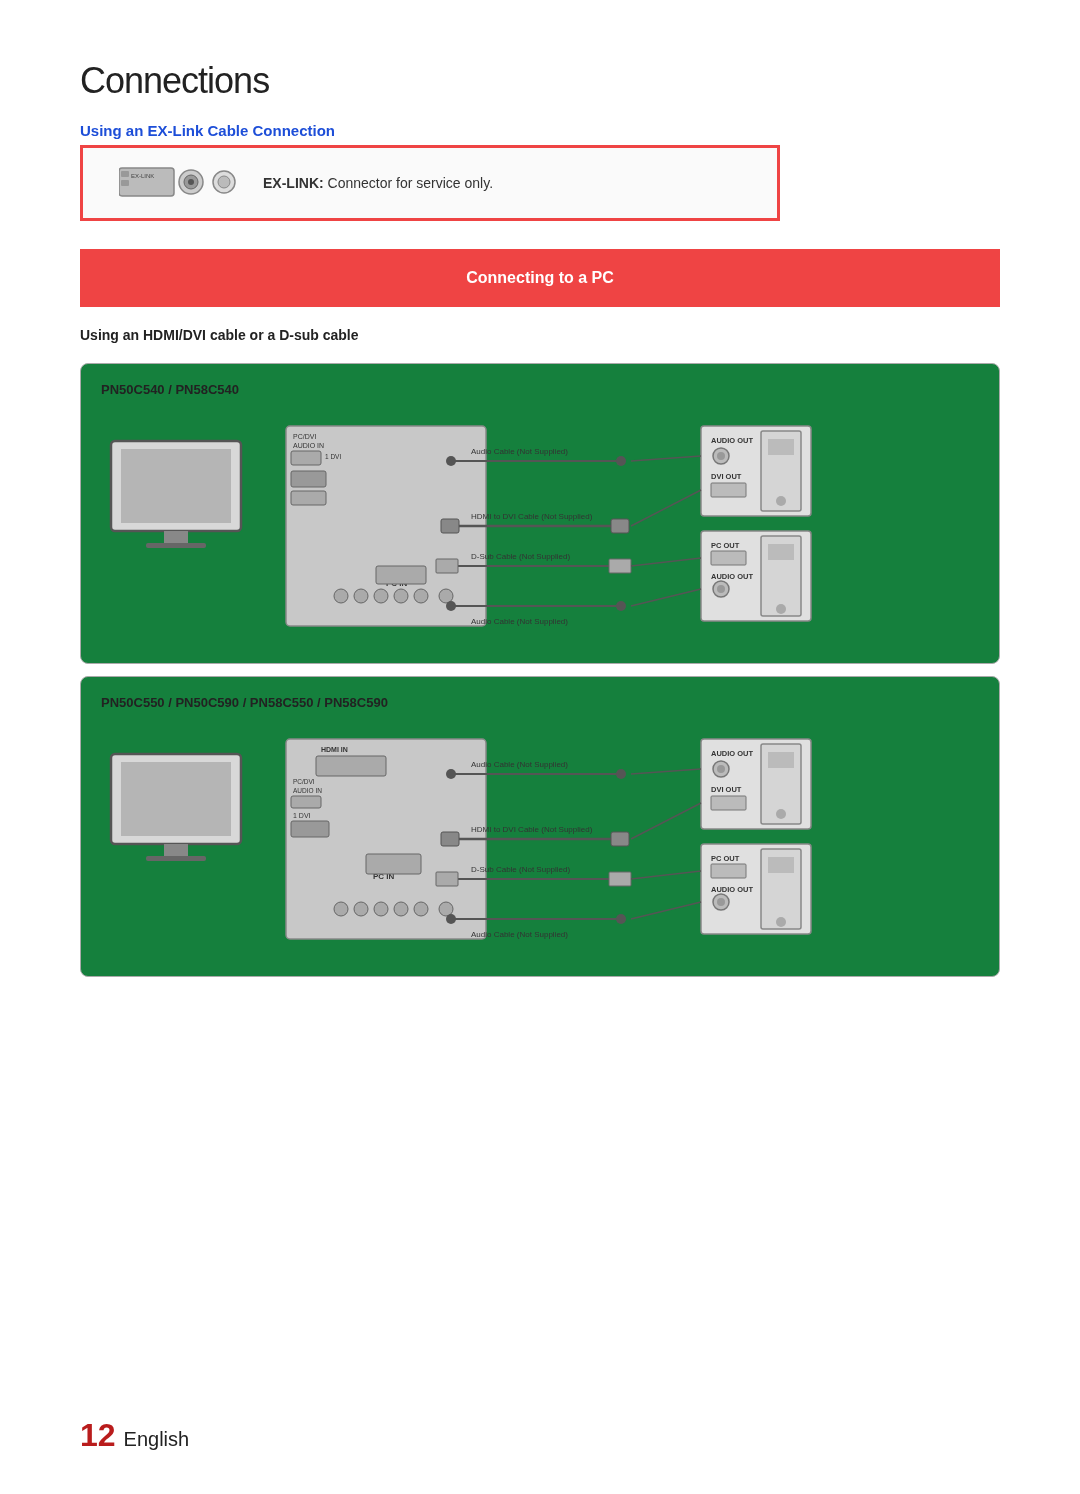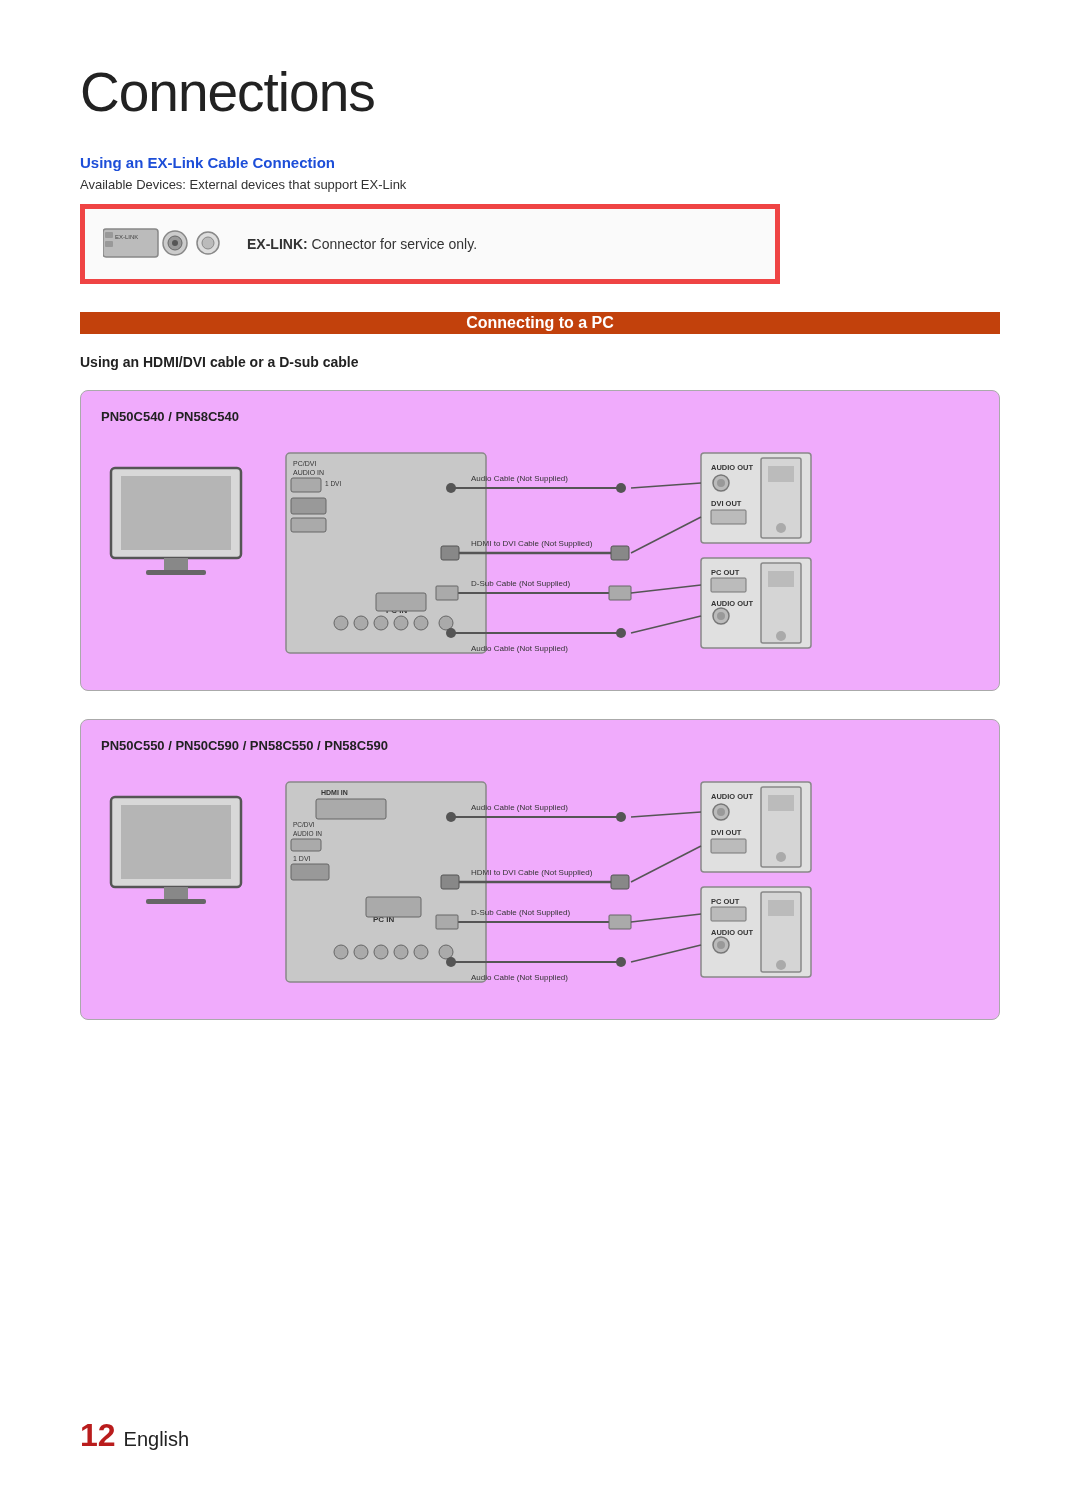--- a/index.html
+++ b/index.html
@@ -10,87 +10,87 @@
       font-family: Arial, Helvetica, sans-serif;
       color: #222;
       position: relative;
     }
 
     .page-content {
       padding: 60px 80px 60px 80px;
     }
 
     .page-title {
-      font-size: 55px;
+      font-size: 36px;
       font-weight: 300;
       color: #222;
-      margin-bottom: 30px;
+      margin-bottom: 20px;
       letter-spacing: -1px;
     }
 
     
     .section-heading {
       font-size: 15px;
       font-weight: bold;
       color: #1d4ed8;
       margin-bottom: 6px;
     }
     .section-subtext {
       font-size: 13px;
       color: #333;
       margin-bottom: 12px;
     }
 
     .exlink-box {
       display: flex;
       align-items: center;
-      border: 5px solid #ef4444;
-      padding: 10px 18px;
+      border: 3px solid #ef4444;
+      padding: 10px 36px;
       margin-bottom: 28px;
       gap: 24px;
       background: #fafafa;
       width: 700px;
     }
 
     .exlink-connector {
       display: flex;
       align-items: center;
       gap: 6px;
     }
 
     .exlink-text {
       font-size: 14px;
       color: #333;
     }
 
     
     .connecting-banner {
-      background: #c2410c;
+      background: #ef4444;
       color: #fff;
       text-align: center;
-      padding: 2px;
+      padding: 20px;
       font-size: 16px;
       font-weight: bold;
       margin-bottom: 20px;
     }
 
     .subsection-heading {
       font-size: 14px;
       font-weight: bold;
       color: #222;
       margin-bottom: 20px;
     }
 
     
     .diagram-box {
       border: 1.5px solid #aaa;
       border-radius: 8px;
       padding: 18px 20px 18px 20px;
-      margin-bottom: 28px;
-      background: #f0abfc;
+      margin-bottom: 12px;
+      background: #15803d;
     }
 
     .diagram-box-title {
       font-size: 13px;
       font-weight: bold;
       color: #222;
       margin-bottom: 14px;
     }
 
     
@@ -122,21 +122,20 @@
   </style>
 </head>
 <body>
 
 <div class="page-content">
 
   <h1 class="page-title">Connections</h1>
 
   <div>
     <div class="section-heading">Using an EX-Link Cable Connection</div>
-    <div class="section-subtext">Available Devices: External devices that support EX-Link</div>
 
     <div class="exlink-box">
 
       <div class="exlink-connector">
 
         <svg width="120" height="50">
 
           <rect x="0" y="10" width="55" height="28" rx="3" fill="#bbb" stroke="#888" stroke-width="1.5"></rect>
           <rect x="2" y="13" width="8" height="6" rx="1" fill="#999"></rect>
           <rect x="2" y="22" width="8" height="6" rx="1" fill="#999"></rect>

